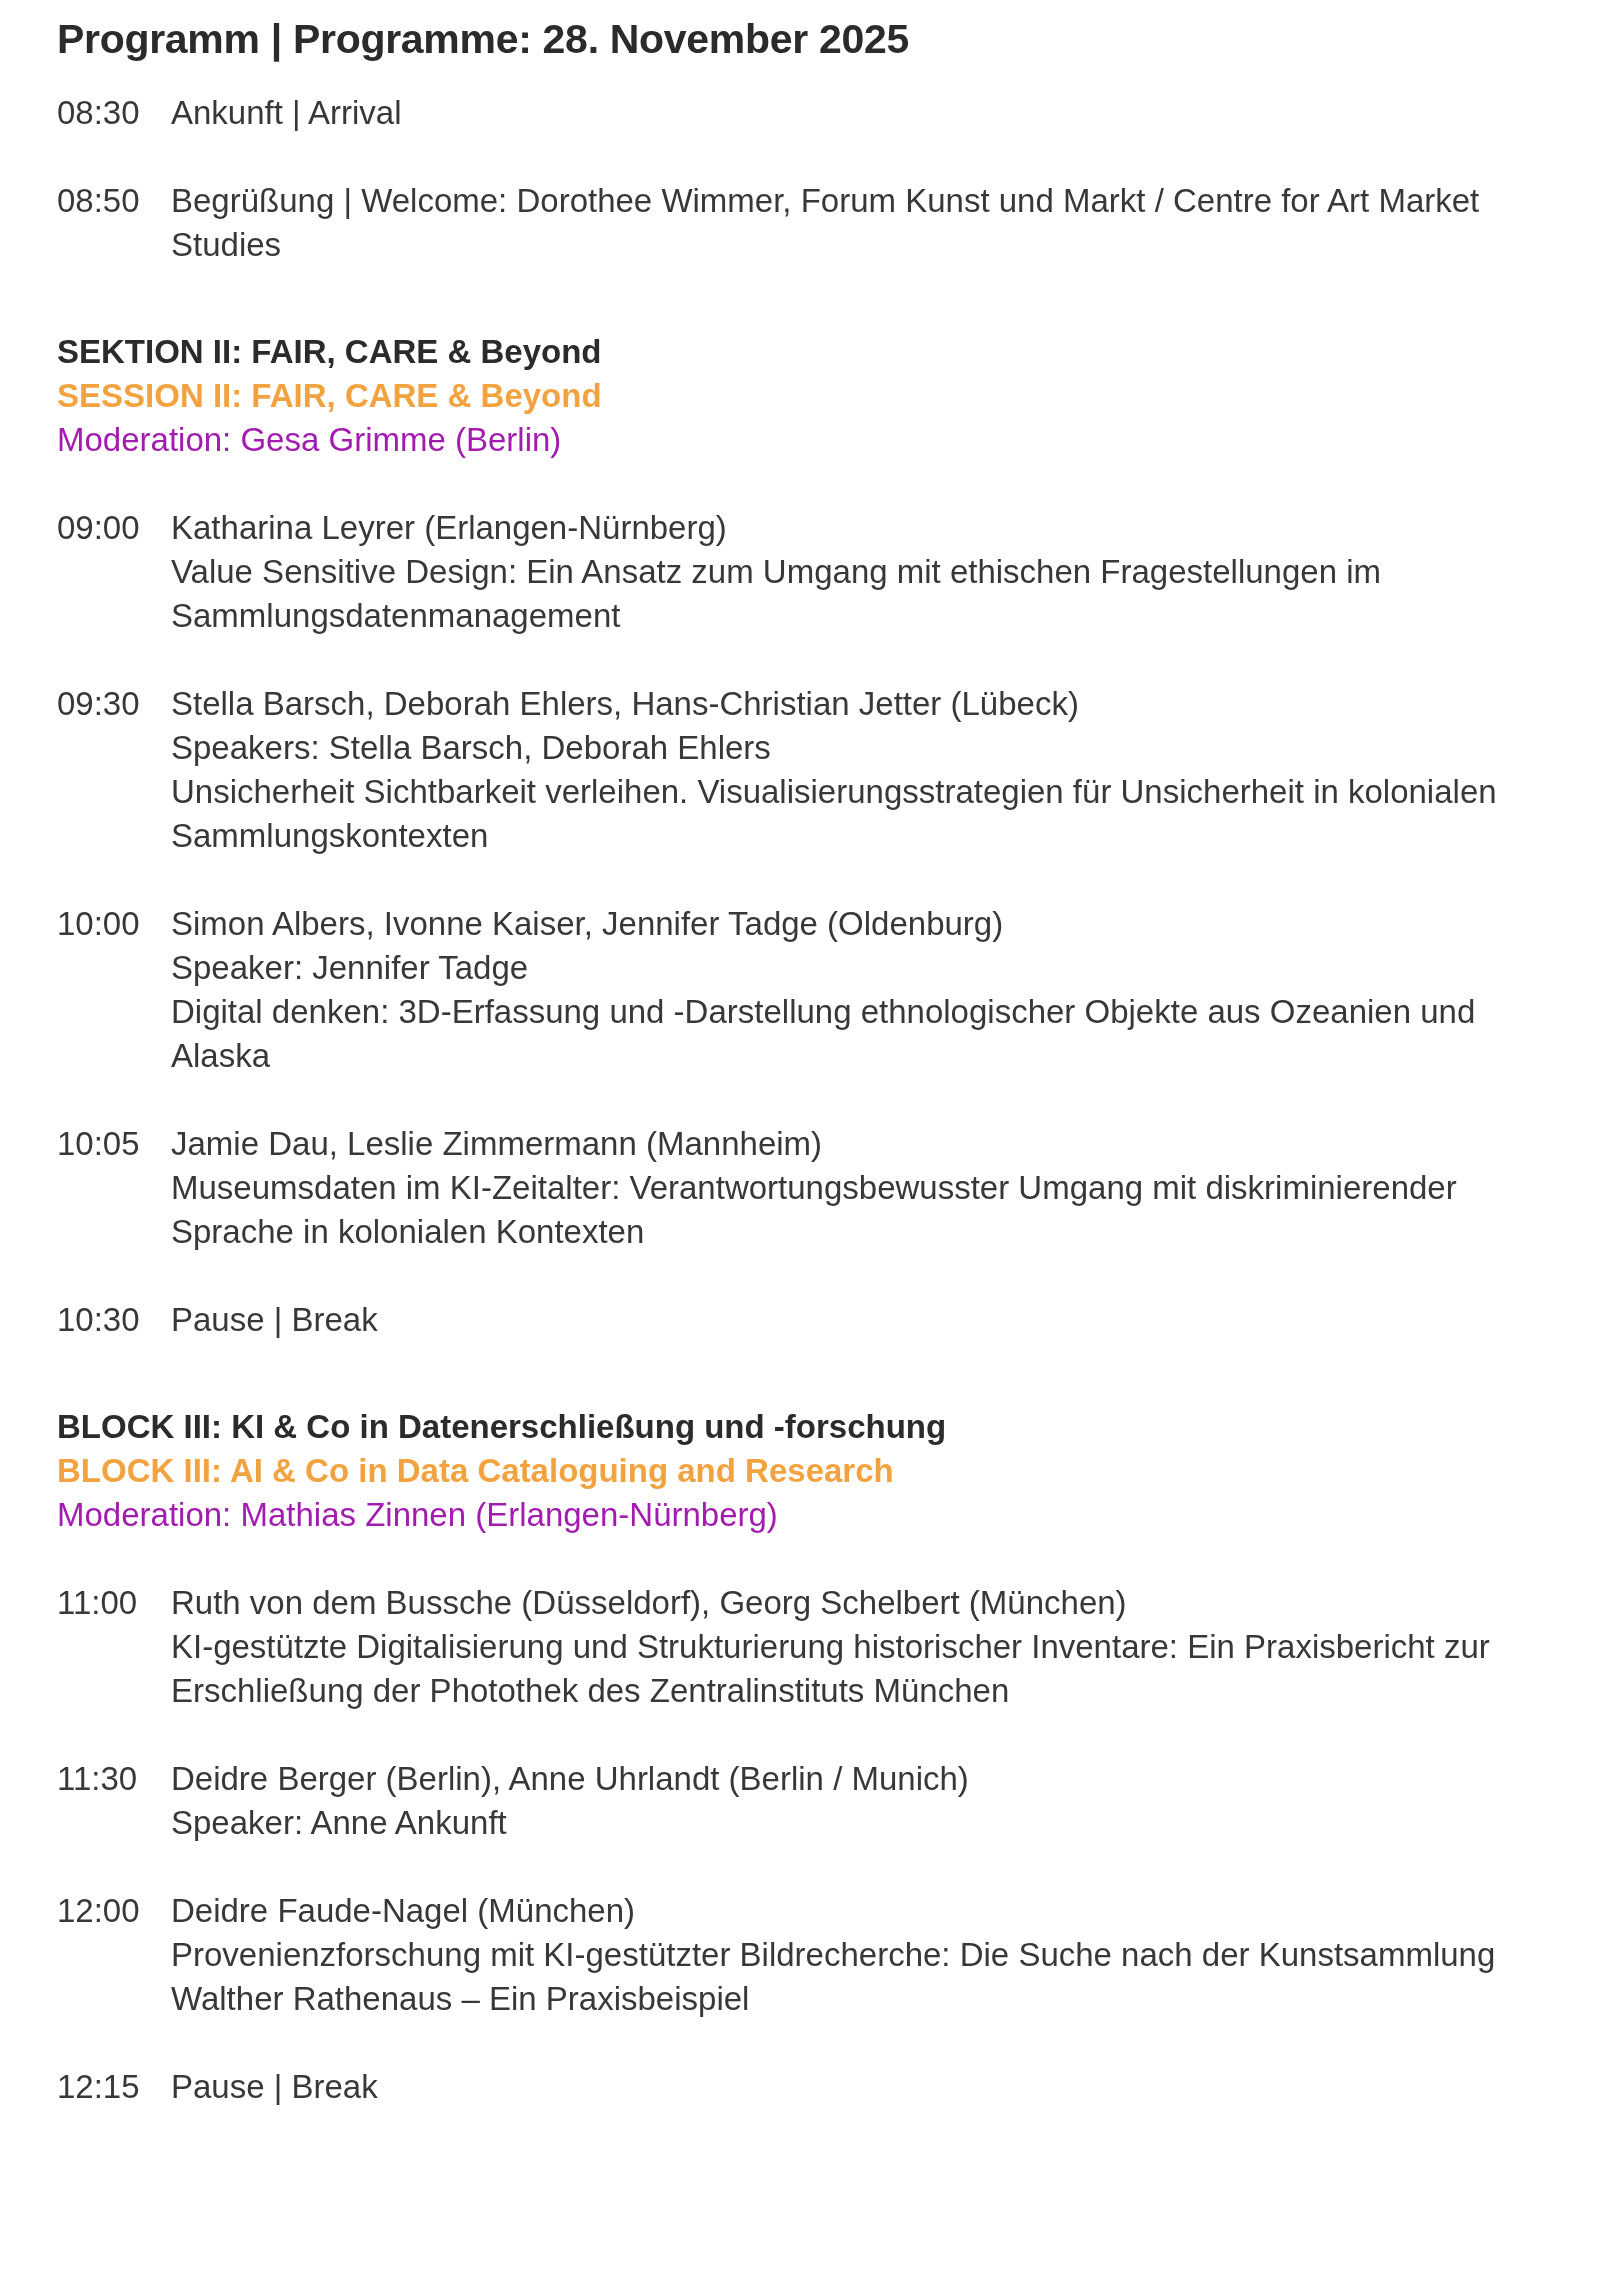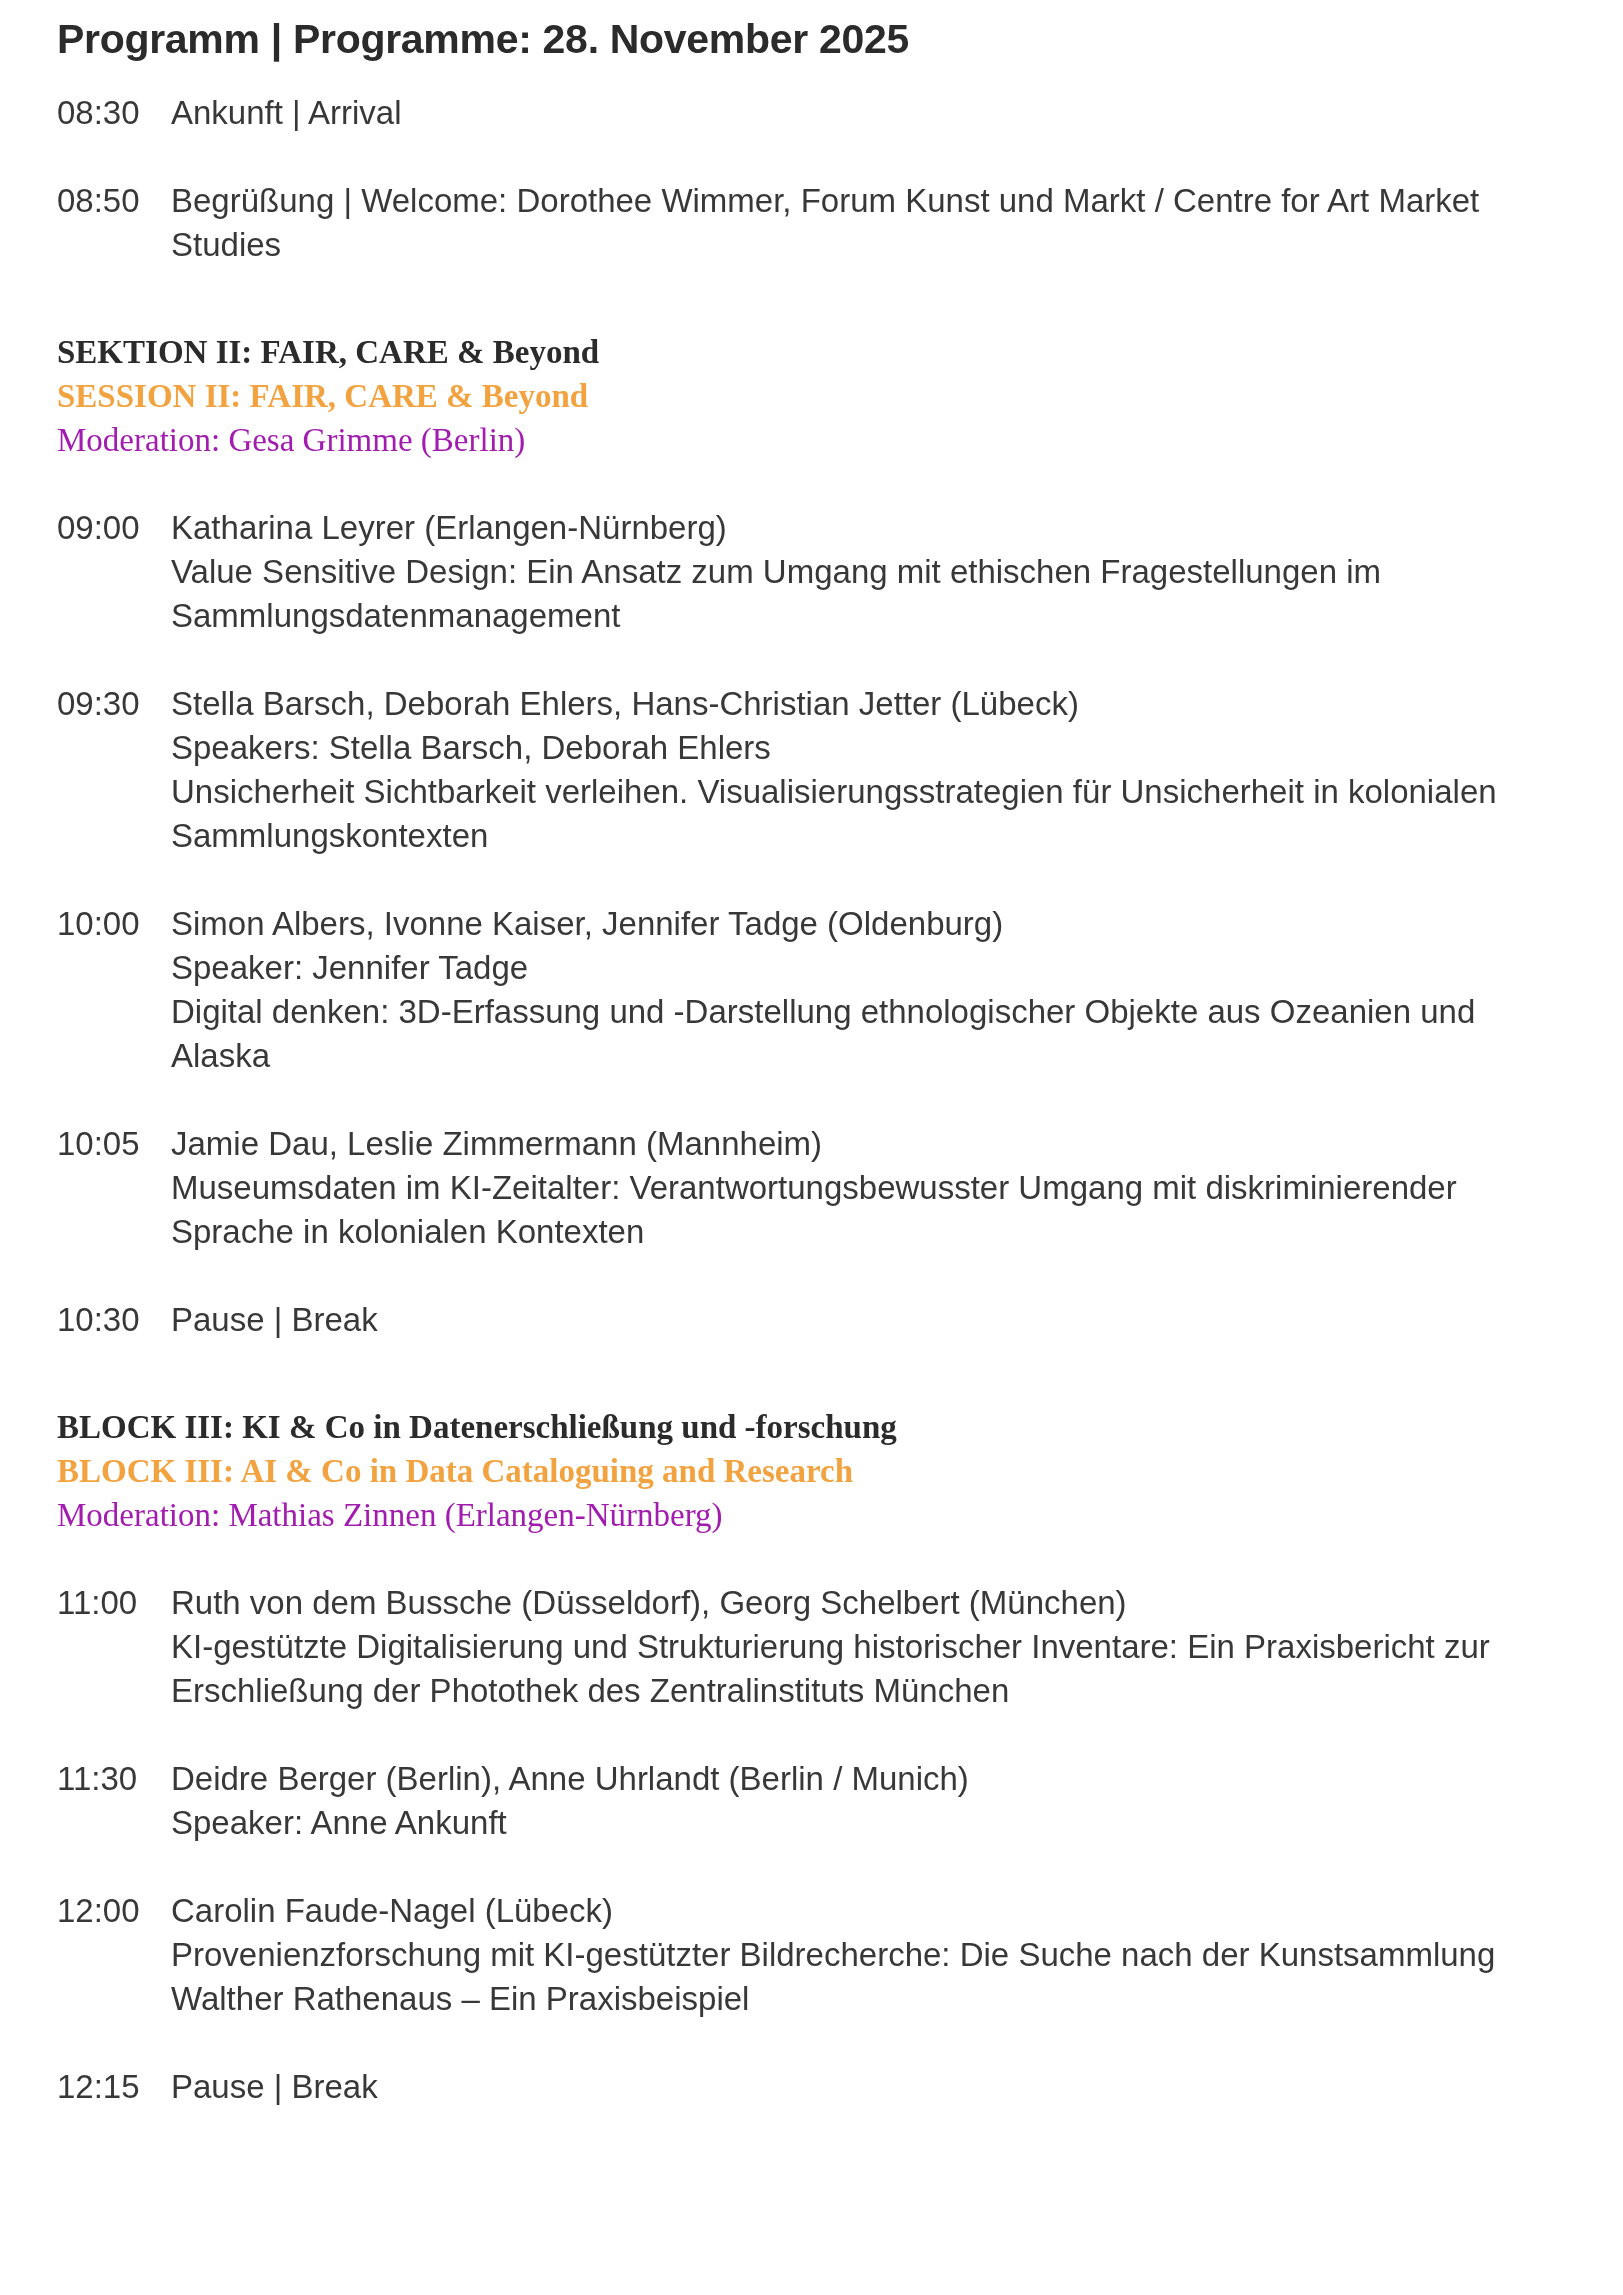--- a/index.html
+++ b/index.html
@@ -32,21 +32,20 @@
   .lines { max-width: 1367px; }
   .line {
     font-size: 33px;
     line-height: 44px;
     color: #383838;
   }
   .section {
     margin-top: 63px;
     margin-bottom: 44px;
     max-width: 1474px;
-    font-family: Liberation Serif, serif;
   }
   .sec-line {
     font-size: 33px;
     line-height: 44px;
   }
   .sec-de { font-weight: 700; color: #2b2b2b; }
   .sec-en { font-weight: 700; color: #f2a340; }
   .sec-mod { color: #a21caf; }
 </style>
 </head>
@@ -123,21 +122,21 @@
       <div class="row">
         <div class="time">11:30</div>
         <div class="lines">
           <div class="line">Deidre Berger (Berlin), Anne Uhrlandt (Berlin / Munich)</div>
           <div class="line">Speaker: Anne Ankunft</div>
         </div>
       </div>
       <div class="row">
         <div class="time">12:00</div>
         <div class="lines">
-          <div class="line">Carolin Faude-Nagel (Lübeck)</div>
+          <div class="line">Deidre Faude-Nagel (München)</div>
           <div class="line">Provenienzforschung mit KI-gestützter Bildrecherche: Die Suche nach der Kunstsammlung Walther Rathenaus – Ein Praxisbeispiel</div>
         </div>
       </div>
       <div class="row">
         <div class="time">12:15</div>
         <div class="lines">
           <div class="line">Pause | Break</div>
         </div>
       </div>
     </div>

